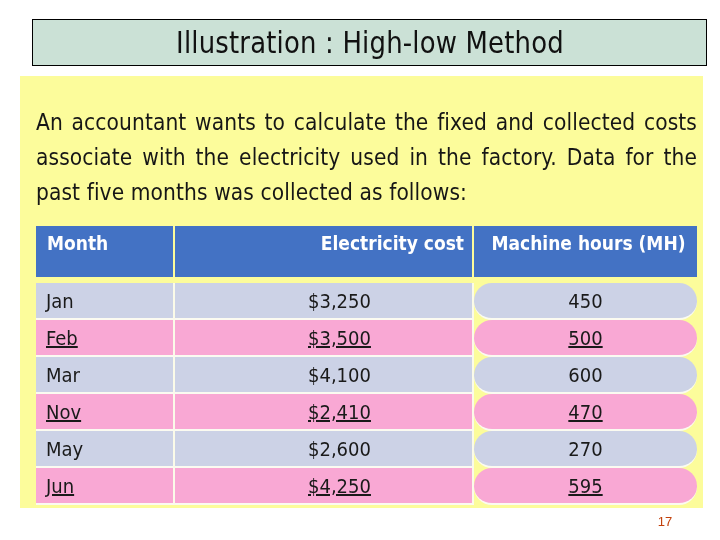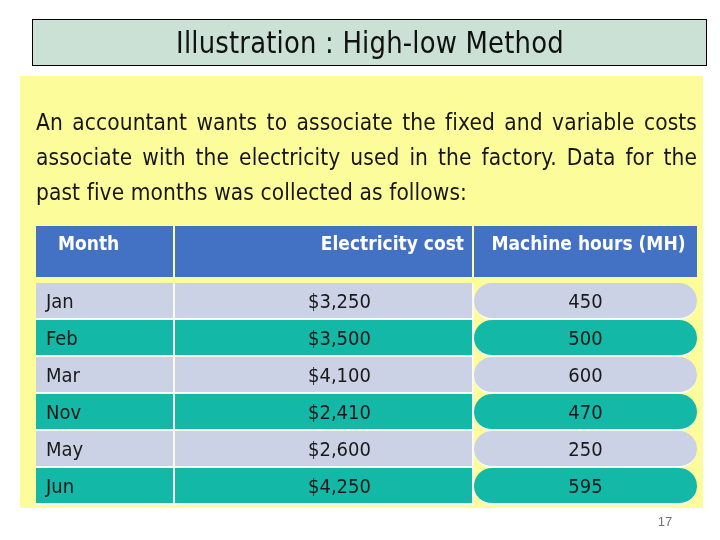--- a/index.html
+++ b/index.html
@@ -90,64 +90,64 @@
     font-size: 19px;
     height: 57px;
     vertical-align: top;
     padding: 6px 8px 0 8px;
     border-right: 2px solid #fcfc9b;
     border-bottom: 6px solid #fcfc9b;
     box-sizing: border-box;
     white-space: nowrap;
   }
   #data-table th:last-child { border-right: none; }
-  #data-table th.h-month { text-align: left;   padding-left: 22px; }
+  #data-table th.h-month { text-align: left;   padding-left: 11px; }
   #data-table th.h-cost  { text-align: right; }
   #data-table th.h-hours { text-align: center; padding-right: 2px; }
 
   #data-table td {
     font-size: 20px;
     color: #1a1a1a;
     height: 37px;
     padding: 0 8px;
     border-right: 2px solid #fbfbe9;
     border-bottom: 2px solid #fbfbf1;
     box-sizing: border-box;
   }
   #data-table td:last-child { border-right: none; border-radius: 18px; }
   #data-table tbody tr.row-dark td  { background: #ccd2e6; }
-  #data-table tbody tr.row-light td { background: #14b8a6; }
+  #data-table tbody tr.row-light td { background: #f9a8d4; text-decoration: underline; }
   #data-table td.cell-month { text-align: left;  padding-left: 10px; }
   #data-table td.cell-cost  { text-align: center; padding-left: 40px; }
   #data-table td.cell-hours { text-align: center; }
 
   
   #page-number {
     position: absolute;
     left: 645px;
     top: 506px;
     width: 40px;
     text-align: center;
     font-size: 13px;
-    color: #737373;
+    color: #c2410c;
     font-family: "Liberation Sans", sans-serif;
   }
 </style>
 </head>
 <body>
 
 <div id="slide">
 
   <div id="title-bar">
     <span id="title-text">Illustration : High-low Method</span>
   </div>
 
   <div id="content-panel">
 
-    <p id="body-paragraph">An accountant wants to associate the fixed and variable costs associate with the electricity used in the factory. Data for the past five months was collected as follows:</p>
+    <p id="body-paragraph">An accountant wants to calculate the fixed and collected costs associate with the electricity used in the factory. Data for the past five months was collected as follows:</p>
 
     <table id="data-table">
       <colgroup>
         <col class="c-month">
         <col class="c-cost">
         <col class="c-hours">
       </colgroup>
       <thead>
         <tr>
           <th class="h-month">Month</th>
@@ -172,21 +172,21 @@
           <td class="cell-hours">600</td>
         </tr>
         <tr class="row-light">
           <td class="cell-month">Nov</td>
           <td class="cell-cost">$2,410</td>
           <td class="cell-hours">470</td>
         </tr>
         <tr class="row-dark">
           <td class="cell-month">May</td>
           <td class="cell-cost">$2,600</td>
-          <td class="cell-hours">250</td>
+          <td class="cell-hours">270</td>
         </tr>
         <tr class="row-light">
           <td class="cell-month">Jun</td>
           <td class="cell-cost">$4,250</td>
           <td class="cell-hours">595</td>
         </tr>
       </tbody>
     </table>
 
   </div>

